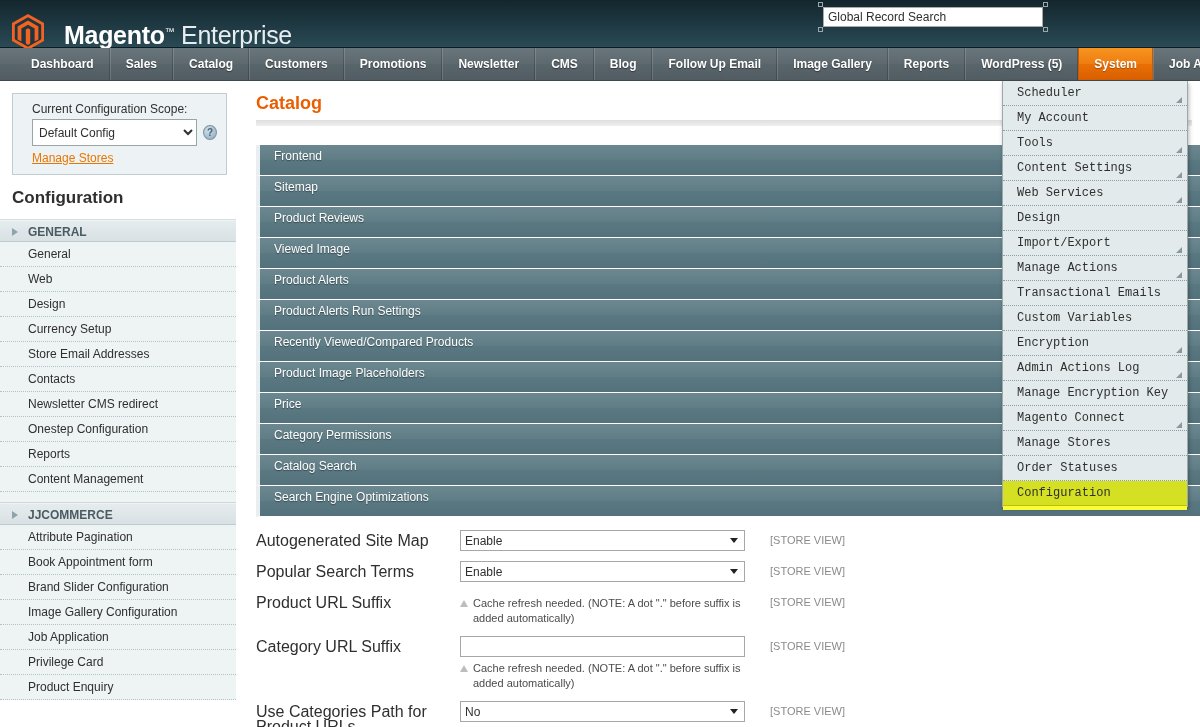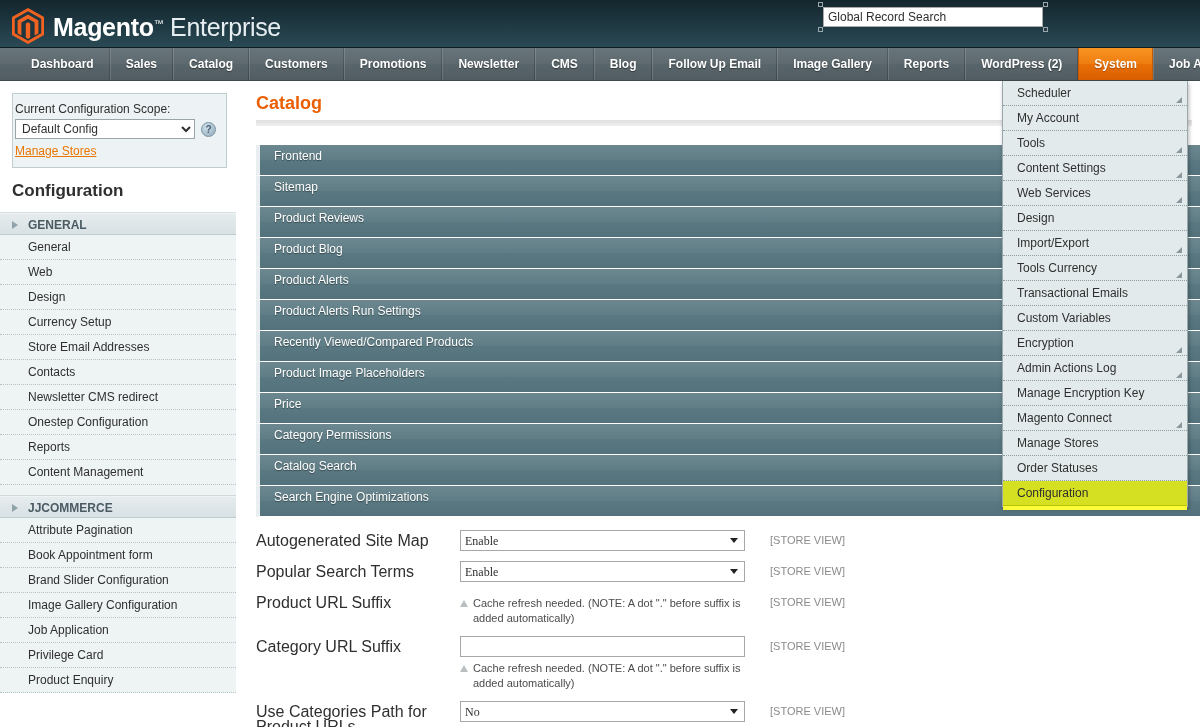--- a/index.html
+++ b/index.html
@@ -15,24 +15,23 @@
 
   
   .header {
     position: relative;
     height: 48px;
     background: linear-gradient(to bottom, #14262d 0%, #1d363f 45%, #2a4a55 100%);
     border-bottom: 1px solid #0d1c22;
   }
   .logo-wrap {
     position: absolute;
-    left: 12px; top: 6px;
+    left: 12px; top: 14px;
     display: flex;
-    align-items: center;
-    gap: 9px;
+    gap: 20px;
   }
   .logo-mark { width: 32px; height: 36px; display: block; }
   .logo-text {
     color: #ffffff;
     font-size: 25px;
     letter-spacing: -0.3px;
     line-height: 36px;
     white-space: nowrap;
   }
   .logo-text .lt-bold { font-weight: bold; }
@@ -105,20 +104,21 @@
   .dd-item {
     position: relative;
     height: 25px;
     line-height: 25px;
     padding: 0 8px 0 14px;
     font-size: 12px;
     color: #2f2f2f;
     border-bottom: 1px dotted #8f9ea3;
     cursor: pointer;
     white-space: nowrap;
+    font-family: Liberation Mono, monospace;
   }
   .dd-item:last-child { border-bottom: none; }
   .dd-item.highlighted {
     background: #d4e021;
     border-bottom: 1px solid #b9c400;
     box-shadow: 0 4px 0 0 #fbfb3a;
   }
   .dd-arrow {
     position: absolute;
     right: 5px; bottom: 2px;
@@ -135,26 +135,26 @@
     position: absolute;
     left: 0; top: 0;
     width: 236px;
     height: 646px;
     background: #ffffff;
   }
   .scope-box {
     margin: 12px 9px 0 12px;
     border: 1px solid #c2cdd1;
     background: #edf2f4;
-    padding: 8px 9px 9px 2px;
+    padding: 8px 9px 9px 19px;
   }
   .scope-label { font-size: 12px; color: #2f2f2f; margin-bottom: 3px; }
   .scope-row { display: flex; align-items: center; gap: 6px; }
   .scope-select {
-    width: 180px; height: 20px;
+    width: 180px; height: 27px;
     border: 1px solid #9aa5a9;
     background: #ffffff;
     font-family: "Liberation Sans", sans-serif;
     font-size: 12px;
     color: #2f2f2f;
     padding: 0 2px;
   }
   .help-icon {
     width: 15px; height: 15px; border-radius: 50%;
     background: radial-gradient(circle at 35% 30%, #cfe0ea, #8fa9bb);
@@ -245,21 +245,21 @@
     padding-top: 3px;
     font-size: 16px;
     color: #2f2f2f;
     line-height: 15px;
   }
   .form-control { width: 285px; }
   .fc-select, .fc-input {
     width: 285px; height: 21px;
     border: 1px solid #a7a7a7;
     background: #ffffff;
-    font-family: Liberation Serif, serif;
+    font-family: Liberation Sans, sans-serif;
     font-size: 12px; color: #2f2f2f;
     padding: 0 4px;
     outline: none;
   }
   .fc-select { -webkit-appearance: none; appearance: none; }
   .fc-select-wrap { position: relative; width: 285px; }
   .fc-caret {
     position: absolute; right: 7px; top: 8px;
     width: 0; height: 0;
     border-left: 4px solid transparent;
@@ -322,34 +322,34 @@
     <div class="nav-item">Sales</div>
     <div class="nav-item">Catalog</div>
     <div class="nav-item">Customers</div>
     <div class="nav-item">Promotions</div>
     <div class="nav-item">Newsletter</div>
     <div class="nav-item">CMS</div>
     <div class="nav-item">Blog</div>
     <div class="nav-item">Follow Up Email</div>
     <div class="nav-item">Image Gallery</div>
     <div class="nav-item">Reports</div>
-    <div class="nav-item">WordPress (2)</div>
+    <div class="nav-item">WordPress (5)</div>
     <div class="nav-item active">System</div>
     <div class="nav-item">Job Application</div>
   </div>
 
 <div class="dropdown" id="system-menu">
     <div class="dd-item"><span>Scheduler</span><span class="dd-arrow"></span></div>
     <div class="dd-item"><span>My Account</span></div>
     <div class="dd-item"><span>Tools</span><span class="dd-arrow"></span></div>
     <div class="dd-item"><span>Content Settings</span><span class="dd-arrow"></span></div>
     <div class="dd-item"><span>Web Services</span><span class="dd-arrow"></span></div>
     <div class="dd-item"><span>Design</span></div>
     <div class="dd-item"><span>Import/Export</span><span class="dd-arrow"></span></div>
-    <div class="dd-item"><span>Tools Currency</span><span class="dd-arrow"></span></div>
+    <div class="dd-item"><span>Manage Actions</span><span class="dd-arrow"></span></div>
     <div class="dd-item"><span>Transactional Emails</span></div>
     <div class="dd-item"><span>Custom Variables</span></div>
     <div class="dd-item"><span>Encryption</span><span class="dd-arrow"></span></div>
     <div class="dd-item"><span>Admin Actions Log</span><span class="dd-arrow"></span></div>
     <div class="dd-item"><span>Manage Encryption Key</span></div>
     <div class="dd-item"><span>Magento Connect</span><span class="dd-arrow"></span></div>
     <div class="dd-item"><span>Manage Stores</span></div>
     <div class="dd-item"><span>Order Statuses</span></div>
     <div class="dd-item highlighted"><span>Configuration</span></div>
   </div>
@@ -392,21 +392,21 @@
   </div>
 
   <div class="main">
     <div class="page-title">Catalog</div>
     <div class="title-rule"></div>
 
     <div class="sections" id="section-list">
         <div class="section-bar">Frontend</div>
         <div class="section-bar">Sitemap</div>
         <div class="section-bar">Product Reviews</div>
-        <div class="section-bar">Product Blog</div>
+        <div class="section-bar">Viewed Image</div>
         <div class="section-bar">Product Alerts</div>
         <div class="section-bar">Product Alerts Run Settings</div>
         <div class="section-bar">Recently Viewed/Compared Products</div>
         <div class="section-bar">Product Image Placeholders</div>
         <div class="section-bar">Price</div>
         <div class="section-bar">Category Permissions</div>
         <div class="section-bar">Catalog Search</div>
         <div class="section-bar">Search Engine Optimizations</div>
       </div>
 

